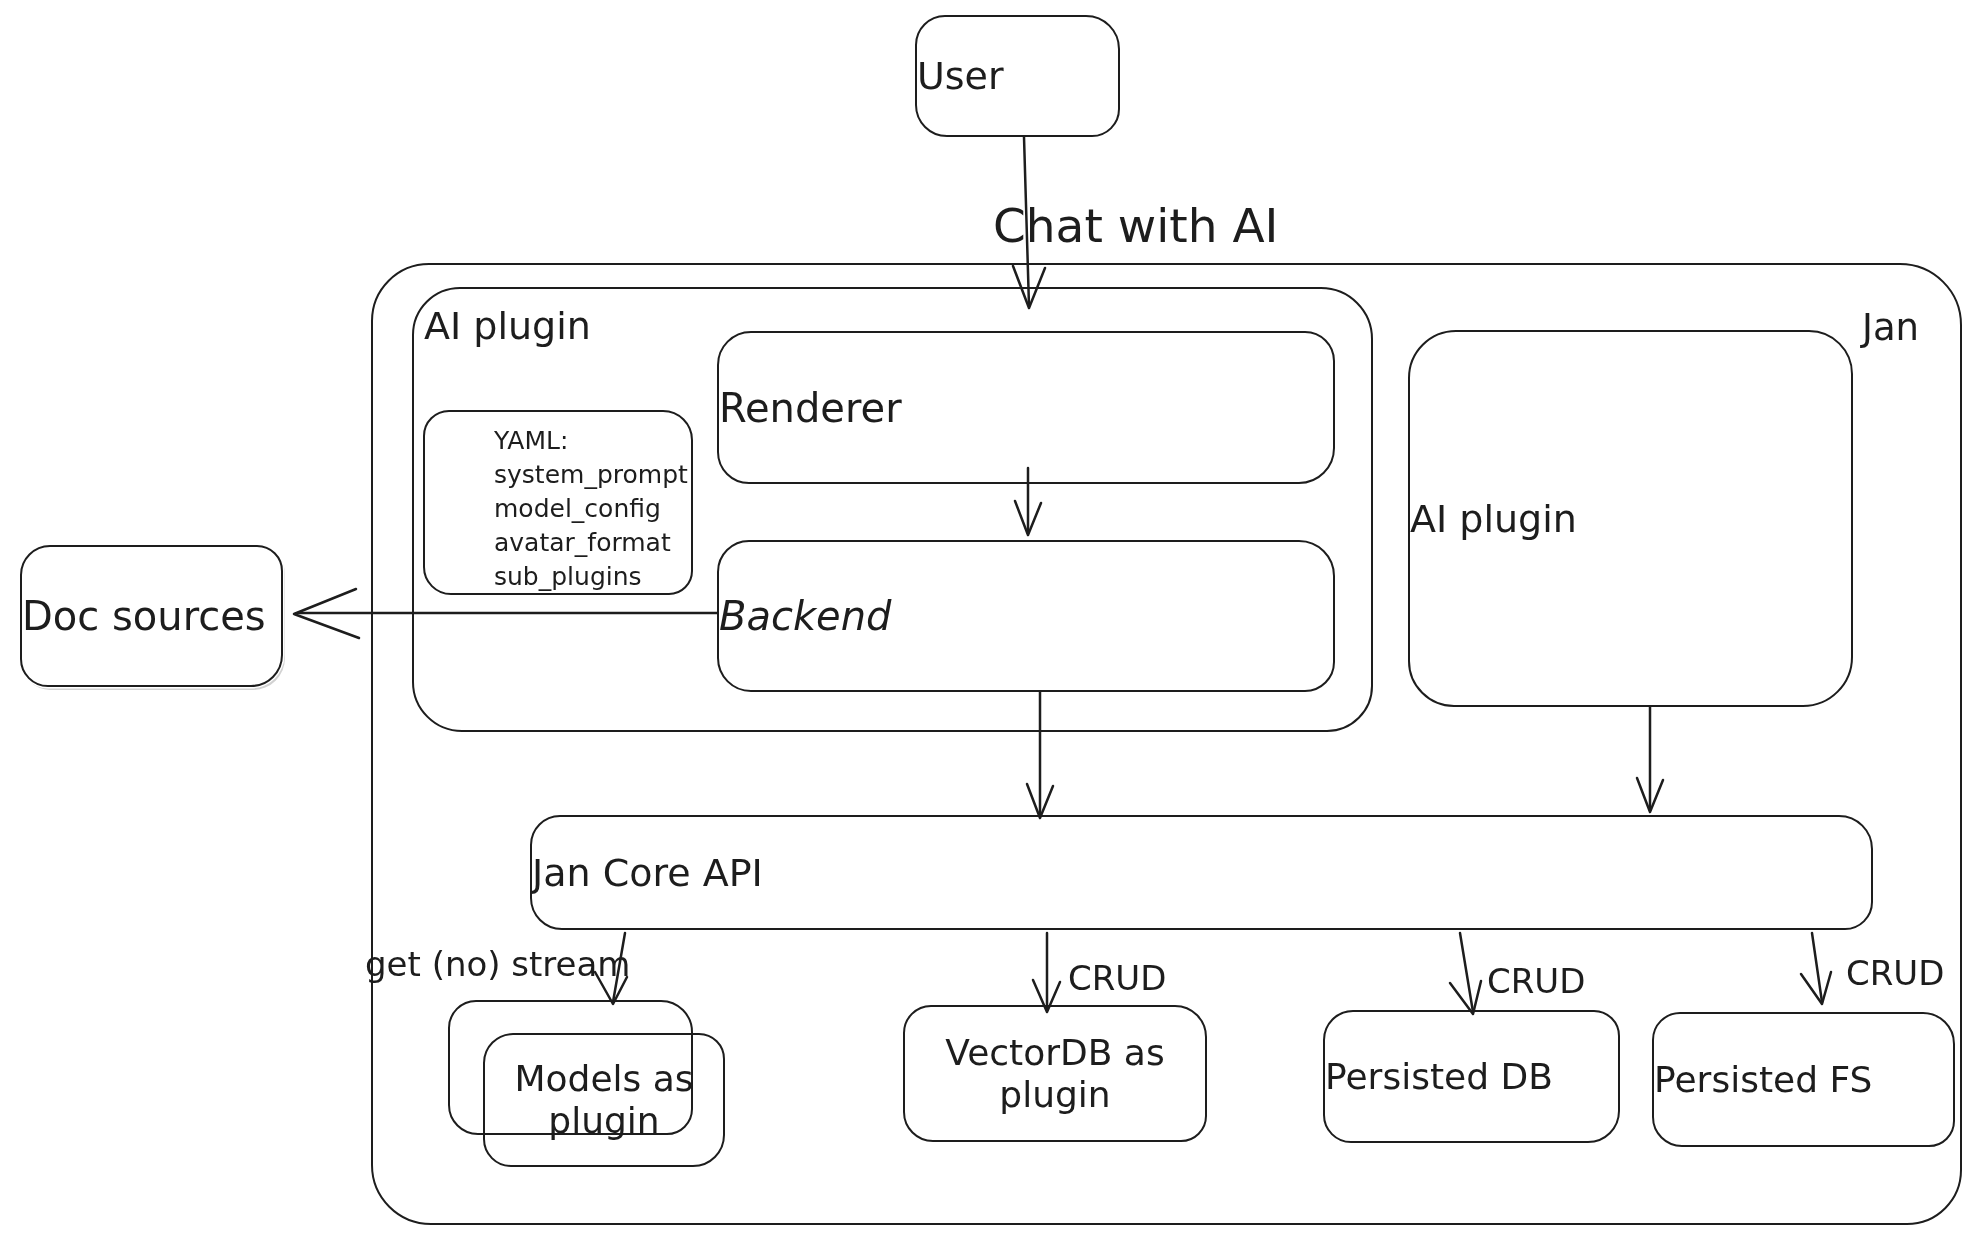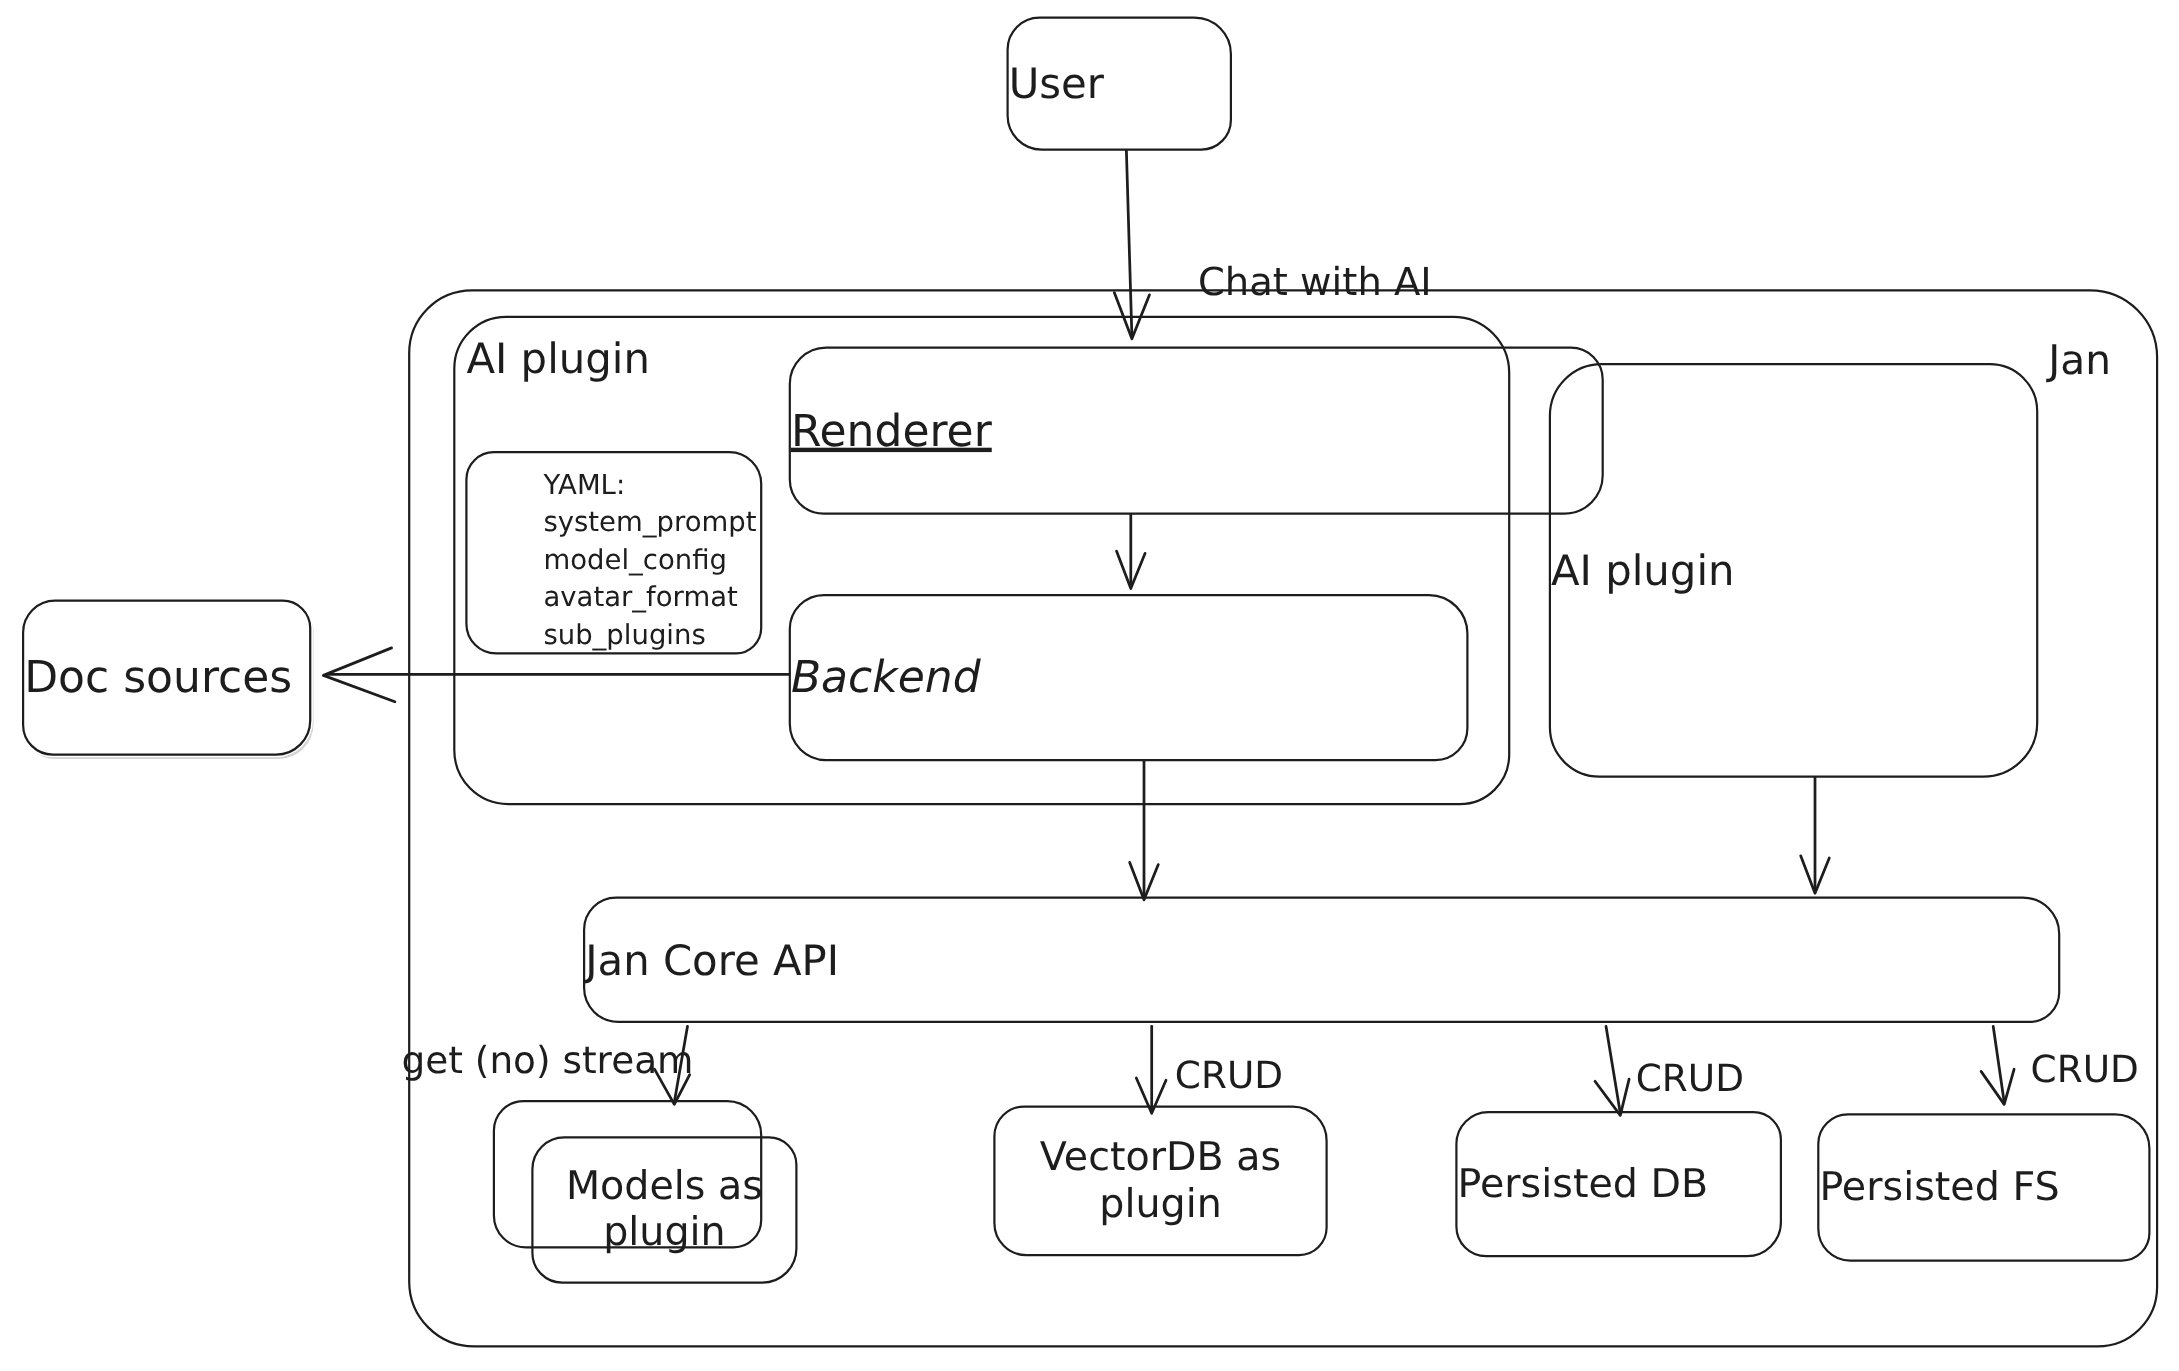--- a/index.html
+++ b/index.html
@@ -61,41 +61,41 @@
   .jan-label { left: 1862px; top: 270px; font-size: 37px; margin-top: 36px; }
 
   .ai-plugin-container {
     left: 412px; top: 287px; width: 961px; height: 445px;
     border-radius: 48px 52px 46px 50px;
   }
   .ai-plugin-container-label { left: 424px; top: 304px; font-size: 38px; }
 
   
   .user-box       { left: 915px;  top: 15px;   width: 205px; height: 122px; border-radius: 30px 34px 28px 32px; font-size: 38px; }
-  .renderer-box   { left: 717px;  top: 315px;  width: 741px; height: 153px; border-radius: 34px 30px 36px 32px; font-size: 40px; text-decoration: underline; }
+  .renderer-box   { left: 717px;  top: 331px;  width: 618px; height: 153px; border-radius: 34px 30px 36px 32px; font-size: 40px; }
   .backend-box    { left: 717px;  top: 540px;  width: 618px; height: 152px; border-radius: 32px 36px 30px 34px; font-size: 40px; font-style: italic; }
   .yaml-box       { left: 423px;  top: 410px;  width: 270px; height: 185px; border-radius: 26px 30px 24px 28px;
                     align-items: flex-start; justify-content: flex-start; padding-left: 47px; }
   .yaml-text      { text-align: left; font-size: 25px; line-height: 34px; padding: 12px 0 0 22px; }
   .ai-plugin-box  { left: 1408px; top: 330px;  width: 445px; height: 377px; border-radius: 48px 44px 50px 46px; font-size: 38px; }
   .doc-sources-box{ left: 20px;   top: 545px;  width: 263px; height: 142px; border-radius: 30px 26px 32px 28px; font-size: 40px;
                     box-shadow: 0 0 0 1.5px #ffffff, 2px 3px 0 0 #1d1d1d33; }
   .jan-core-api   { left: 530px;  top: 815px;  width: 1343px; height: 115px; border-radius: 30px 34px 28px 32px; font-size: 38px; }
 
   .models-box-back  { left: 448px; top: 1000px; width: 245px; height: 135px; border-radius: 28px 32px 26px 30px; }
   .models-box-front { left: 483px; top: 1033px; width: 242px; height: 134px; border-radius: 30px 26px 32px 28px;
                       font-size: 36px; line-height: 42px; padding: 0 14px; }
   .vectordb-box   { left: 903px;  top: 1005px; width: 304px; height: 137px; border-radius: 28px 32px 26px 30px;
                     font-size: 36px; line-height: 42px; padding: 0 18px; }
   .persisted-db-box { left: 1323px; top: 1010px; width: 297px; height: 133px; border-radius: 30px 26px 32px 28px; font-size: 36px; }
   .persisted-fs-box { left: 1652px; top: 1012px; width: 303px; height: 135px; border-radius: 28px 32px 26px 30px; font-size: 36px; }
 
   
   .lbl-open-conv   { left: 1043px; top: 148px; font-size: 35px; }
-  .lbl-chat-ai     { left: 1089px; top: 198px; font-size: 35px; margin-top: 39px; }
+  .lbl-chat-ai     { left: 993px; top: 198px; font-size: 47px; }
   .lbl-stream      { left: 365px;  top: 944px; font-size: 34px; }
   .lbl-crud-vec    { left: 1068px; top: 958px; font-size: 34px; }
   .lbl-crud-db     { left: 1487px; top: 961px; font-size: 34px; }
   .lbl-crud-fs     { left: 1846px; top: 953px; font-size: 34px; }
 </style>
 </head>
 <body>
 
 <div class="canvas">
 

